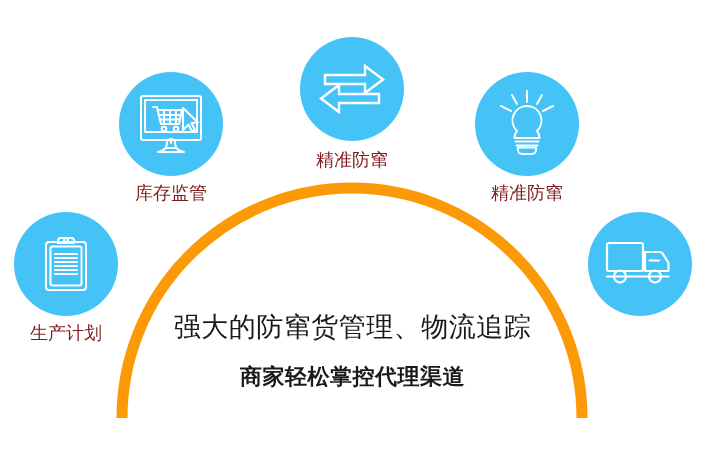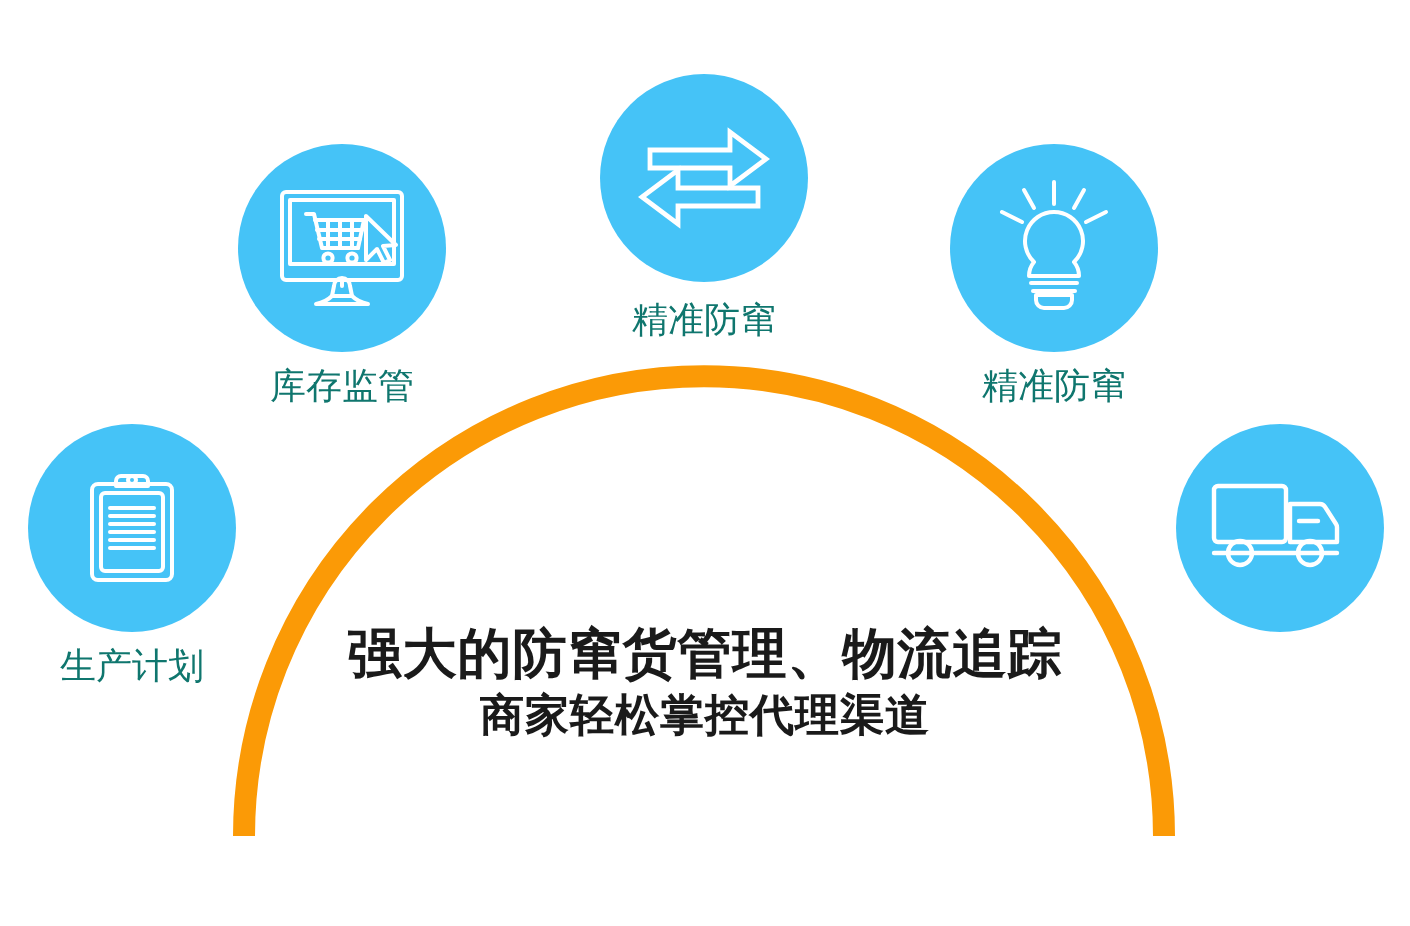--- a/index.html
+++ b/index.html
@@ -45,21 +45,21 @@
     justify-content: center;
     box-sizing: border-box;
   }
   .bubble svg {
     display: block;
   }
   .node-label {
     margin-top: 6px;
     font-size: 18px;
     line-height: 22px;
-    color: #0f766e;
+    color: #7f1d1d;
     white-space: nowrap;
     font-family: "Liberation Sans", "DejaVu Sans", sans-serif;
   }
 
   
   .node-production  { left: 14px;  top: 212px; }
   .node-inventory   { left: 119px; top: 72px;  }
   .node-anti        { left: 300px; top: 37px;  }
   .node-alert       { left: 475px; top: 72px;  }
   .node-logistics   { left: 588px; top: 212px; }
@@ -72,27 +72,27 @@
     position: absolute;
     left: 0;
     top: 310px;
     width: 705px;
     text-align: center;
     pointer-events: none;
   }
   .headline-main {
     font-size: 27px;
     line-height: 34px;
-    font-weight: bold;
+    font-weight: normal;
     color: #1a1a1a;
     letter-spacing: 0.5px;
     font-family: "Liberation Sans", "DejaVu Sans", sans-serif;
   }
   .headline-sub {
-    margin-top: 0;
+    margin-top: 19px;
     font-size: 22px;
     line-height: 28px;
     font-weight: bold;
     color: #1a1a1a;
     letter-spacing: 0.5px;
     font-family: "Liberation Sans", "DejaVu Sans", sans-serif;
   }
 </style>
 </head>
 <body>

